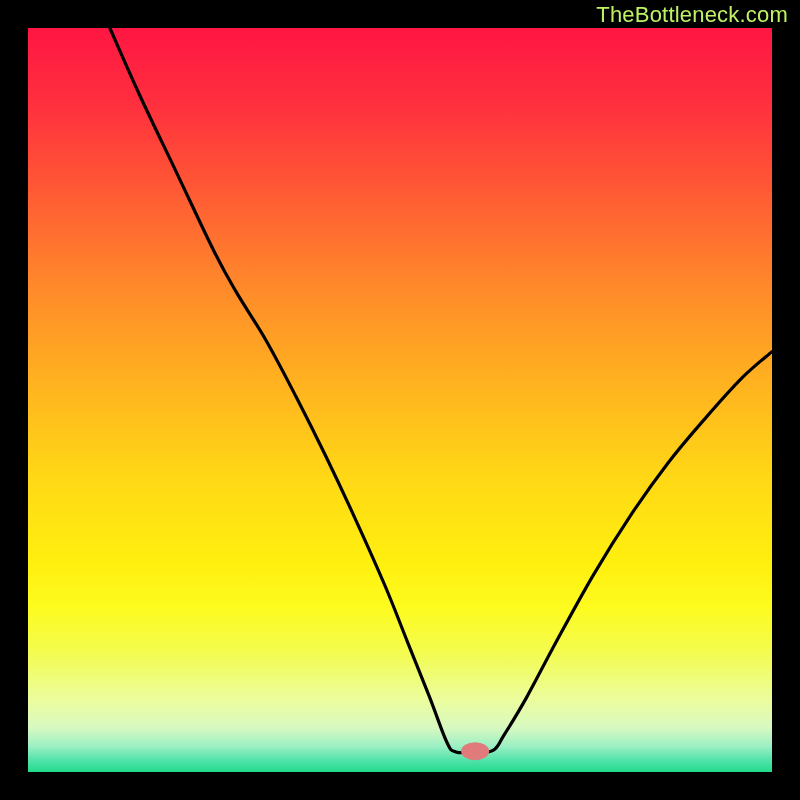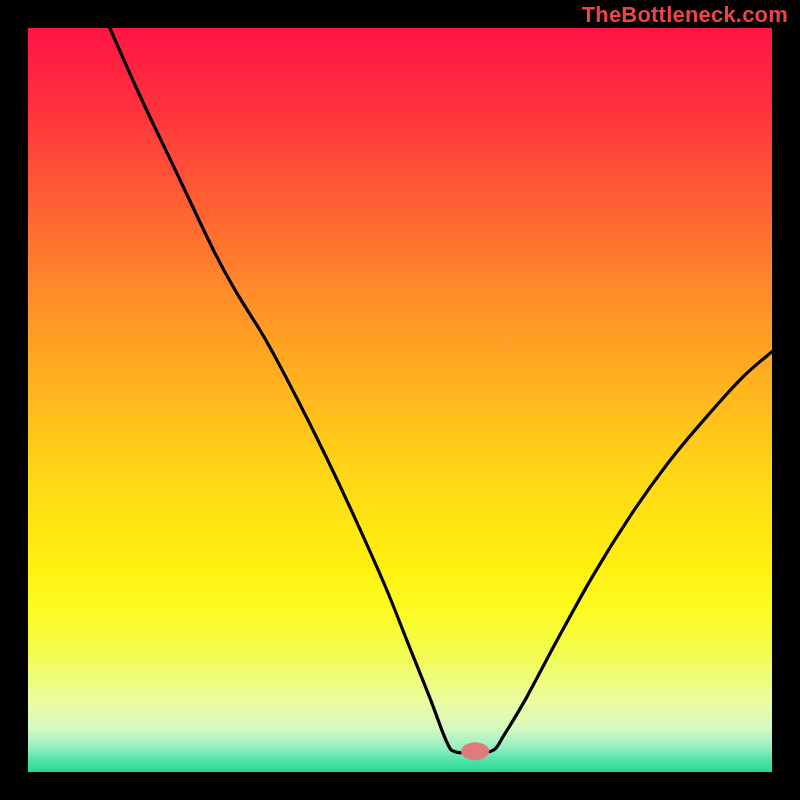--- a/index.html
+++ b/index.html
@@ -17,22 +17,22 @@
     width: 800px;
     height: 800px;
     background: #000000;
   }
   .watermark {
     position: absolute;
     top: 2px;
     right: 12px;
     font-family: Arial, Helvetica, sans-serif;
     font-size: 22px;
-    font-weight: bold;
-    color: #ef4444;
+    font-weight: normal;
+    color: #bef264;
     letter-spacing: 0.2px;
   }
   svg {
     display: block;
   }
 </style>
 </head>
 <body>
 
 <div class="frame">

